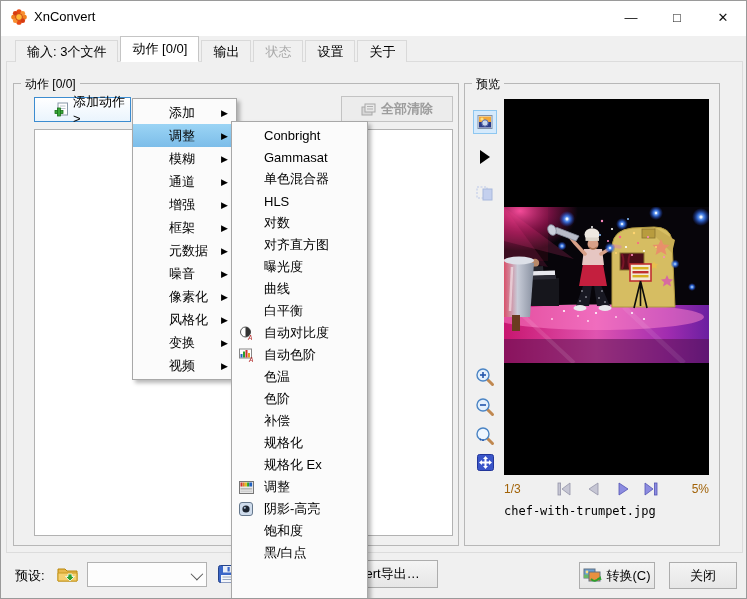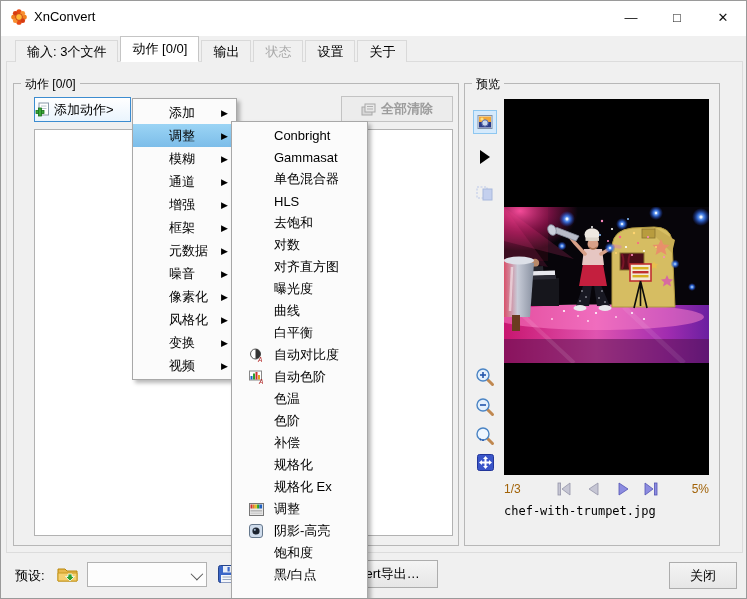--- a/index.html
+++ b/index.html
@@ -21,21 +21,21 @@
   .tabpage{position:absolute;left:5px;top:60px;width:737px;height:492px;border:1px solid #dcdcdc;background:#f0f0f0;}
   
   .groupbox{position:absolute;border:1px solid #b7b7b7;}
   .gb-label{position:absolute;top:-8px;left:7px;background:#f0f0f0;padding:0 4px;font-size:12px;color:#000;}
   .gb-actions{left:12px;top:82px;width:446px;height:463px;}
   .gb-preview{left:463px;top:82px;width:256px;height:463px;}
   
   .btn{position:absolute;display:flex;align-items:center;justify-content:center;gap:4px;background:linear-gradient(#f4f4f4,#e6e6e6);border:1px solid #adadad;font-size:13px;color:#000;cursor:default;}
   .btn.focused{border:1px solid #3c8cd0;background:linear-gradient(#ffffff,#eaf4fd);}
   .btn.disabled{background:#ececec;border-color:#c3c3c3;color:#9c9c9c;}
-  .add-action-btn{left:33px;top:96px;width:97px;height:25px;justify-content:flex-start;padding-left:0;}
+  .add-action-btn{left:33px;top:96px;width:97px;height:25px;justify-content:flex-start;padding-left:19px;}
   .clear-all-btn{left:340px;top:95px;width:112px;height:26px;font-weight:bold;}
   .action-list{position:absolute;left:33px;top:128px;width:419px;height:407px;background:#fff;border:1px solid #b2b2b2;}
   
   .tool-icon{position:absolute;width:24px;height:24px;display:flex;align-items:center;justify-content:center;}
   .tool-icon.selected{background:#d5eafc;border:1px solid #8ec7f0;}
   .canvas{position:absolute;left:503px;top:98px;width:205px;height:376px;background:#000;}
   .photo{position:absolute;left:0;top:108px;width:205px;height:156px;}
   .nav-row{position:absolute;left:503px;top:479px;width:205px;height:20px;font-size:12px;color:#a16207;}
   .nav-counter{position:absolute;left:0;top:2px;}
   .nav-zoom{position:absolute;right:0;top:2px;}
@@ -51,21 +51,21 @@
   .convert-btn{left:578px;top:561px;width:76px;height:27px;}
   .close-btn{left:668px;top:561px;width:68px;height:27px;}
   
   .menu{position:absolute;background:#fbfbfb;border:1px solid #a8a8a8;box-shadow:3px 3px 4px rgba(0,0,0,.28);padding:2px 0;z-index:20;}
   .add-menu{left:131px;top:97px;width:105px;}
   .adjust-menu{left:230px;top:120px;width:137px;height:600px;z-index:21;}
   .mi{height:23px;display:flex;align-items:center;font-size:13px;color:#000;position:relative;cursor:default;}
   .add-menu .mi .mi-label{padding-left:36px;}
   .mi .mi-arrow{position:absolute;right:8px;font-size:9px;color:#000;}
   .mi.hl{background:linear-gradient(#9bd4f5,#7cbde9);}
-  .smi{height:22px;display:flex;align-items:center;font-size:13px;color:#000;cursor:default;margin-left:10px;}
+  .smi{height:22px;display:flex;align-items:center;font-size:13px;color:#000;cursor:default;}
   .smi .smi-icon{width:16px;height:16px;margin-left:6px;display:flex;align-items:center;justify-content:center;flex:none;}
   .smi .smi-label{margin-left:10px;white-space:nowrap;}
 </style>
 </head>
 <body>
 
 <div class="win">
 
   <div class="titlebar">
     <span class="app-icon">
@@ -381,20 +381,33 @@
         <rect x="1.5" y="1.5" width="17" height="17" rx="2" fill="#3a66c8" stroke="#26448a"></rect>
         <rect x="6" y="2" width="8" height="6.5" fill="#e8eef8"></rect>
           <rect x="10.5" y="3" width="2.2" height="4.5" fill="#3a66c8"></rect>
         <rect x="4" y="11" width="12" height="7.5" fill="#f4f6fa"></rect>
         <line x1="5.5" y1="13" x2="14.5" y2="13" stroke="#9aa8c0"></line>
           <line x1="5.5" y1="15.5" x2="14.5" y2="15.5" stroke="#9aa8c0"></line>
       </svg>
     </span>
   </div>
   <div class="btn export-btn">XnConvert导出…</div>
+  <div class="btn convert-btn">
+    <span style="display:flex">
+      <svg width="19" height="15" viewBox="0 0 19 15">
+        <rect x="1" y="1" width="11" height="9" fill="#68a0d8" stroke="#607080"></rect>
+        <rect x="1" y="6.5" width="11" height="3.5" fill="#68b868"></rect>
+        <circle cx="4" cy="4" r="1.4" fill="#ffe080"></circle>
+        <rect x="6" y="4" width="11" height="9" fill="#e89040" stroke="#607080"></rect>
+        <path d="M8 11 q4 4 8 -1" stroke="#2ca02c" stroke-width="1.8" fill="none"></path>
+        <polygon points="17.5,8 18.5,12 14.5,11.5" fill="#2ca02c"></polygon>
+      </svg>
+    </span>
+    <span>转换(C)</span>
+  </div>
   <div class="btn close-btn">关闭</div>
 
   <div class="menu add-menu">
       <div class="mi">
         <span class="mi-label">添加</span>
         <span class="mi-arrow">▶</span>
       </div>
       <div class="mi hl">
         <span class="mi-label">调整</span>
         <span class="mi-arrow">▶</span>
@@ -450,24 +463,20 @@
         <span class="smi-icon"></span>
         <span class="smi-label">Gammasat</span>
       </div>
       <div class="smi">
         <span class="smi-icon"></span>
         <span class="smi-label">单色混合器</span>
       </div>
       <div class="smi">
         <span class="smi-icon"></span>
         <span class="smi-label">HLS</span>
-      </div>
-      <div class="smi">
-        <span class="smi-icon"></span>
-        <span class="smi-label">去饱和</span>
       </div>
       <div class="smi">
         <span class="smi-icon"></span>
         <span class="smi-label">对数</span>
       </div>
       <div class="smi">
         <span class="smi-icon"></span>
         <span class="smi-label">对齐直方图</span>
       </div>
       <div class="smi">

